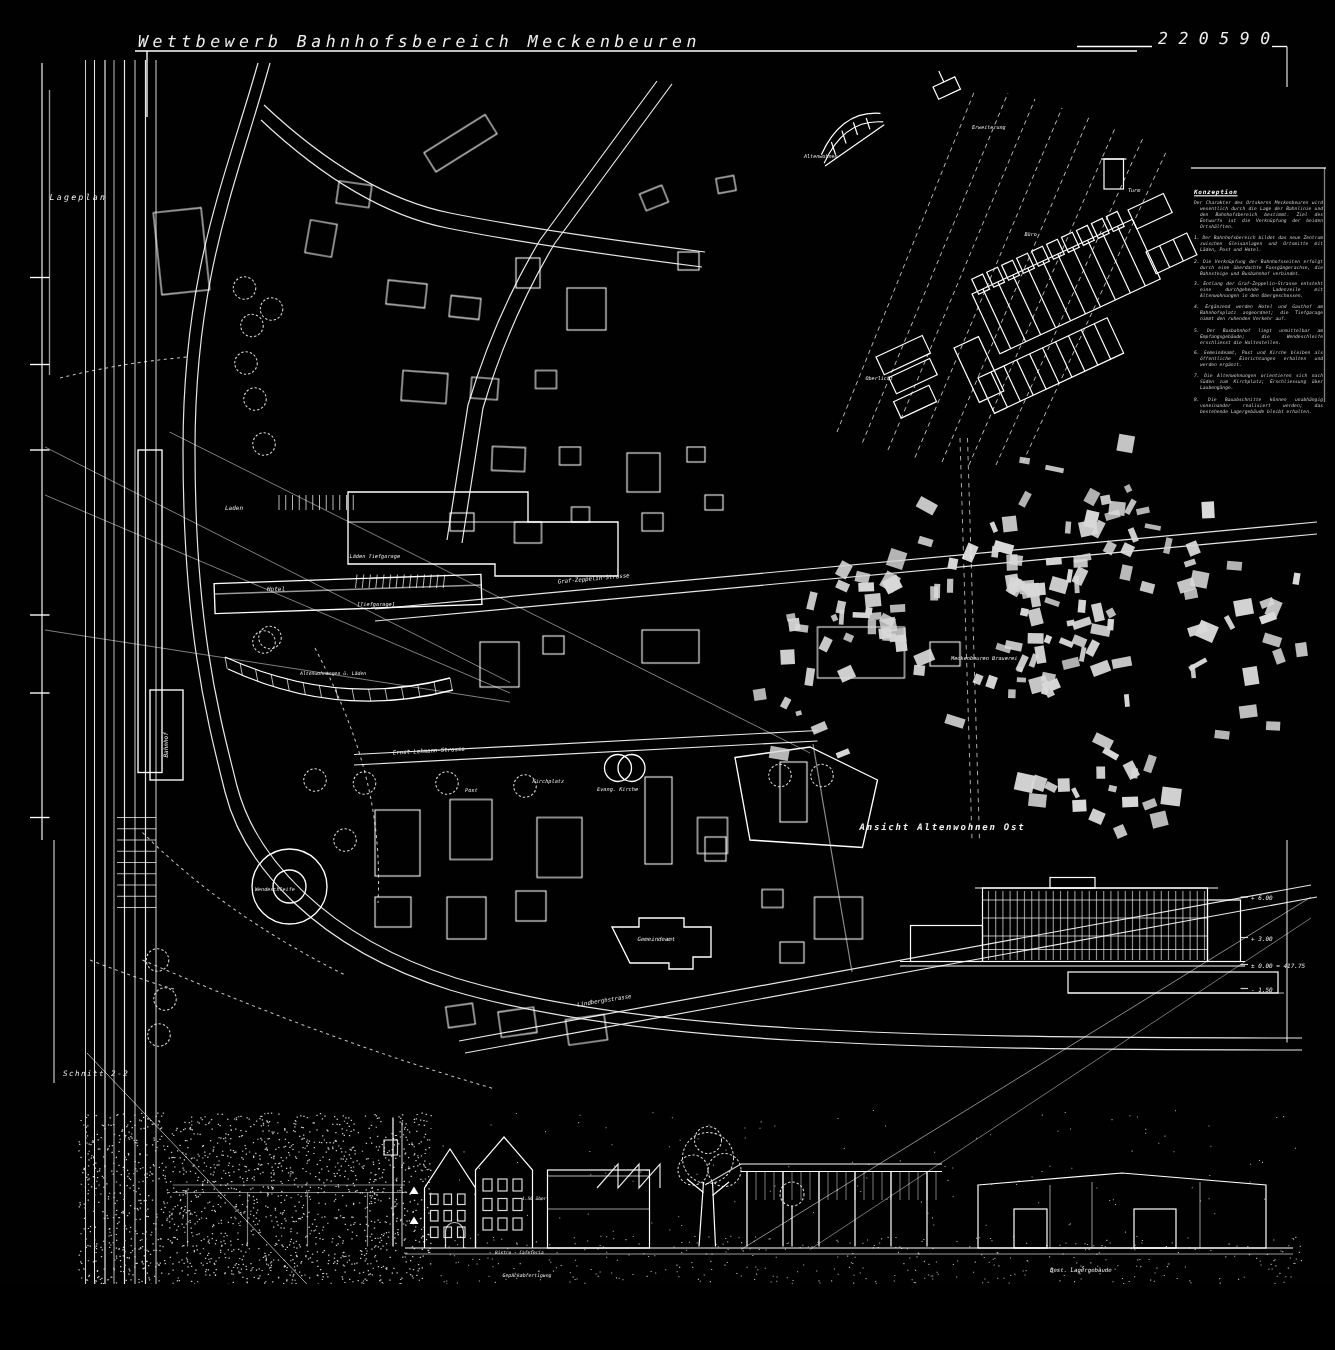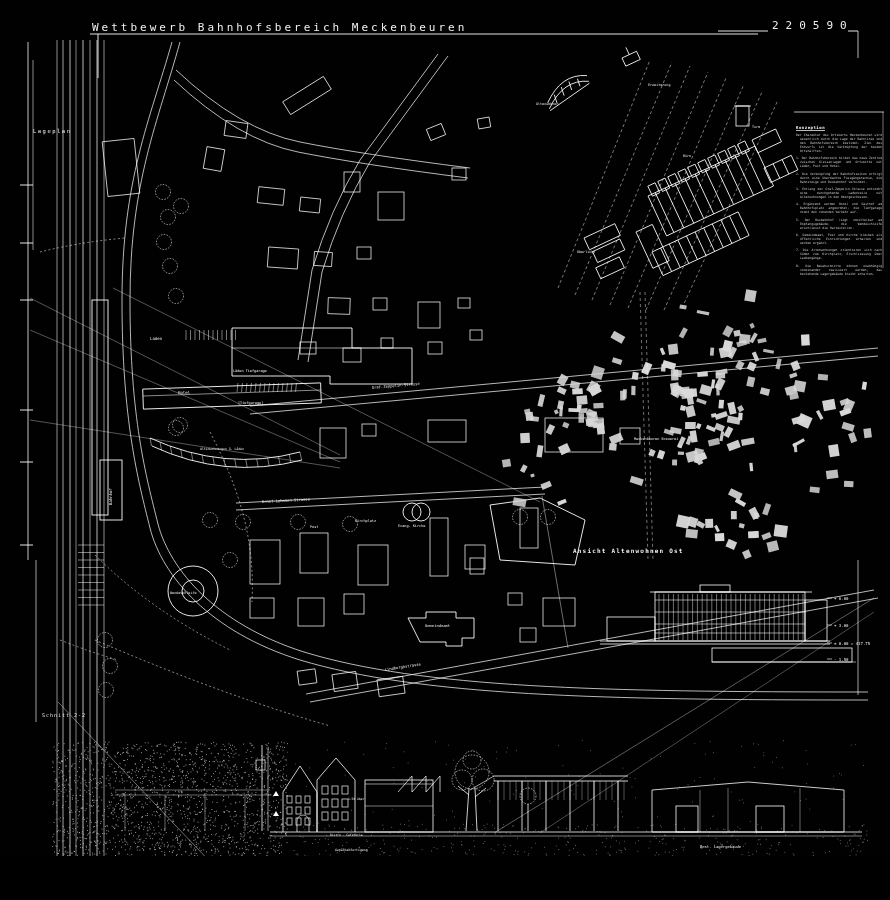--- a/index.html
+++ b/index.html
@@ -1,17 +1,17 @@
 <!DOCTYPE html>
 <html><head>
 <meta charset="utf-8">
 <style>
   html,body{margin:0;padding:0;background:#000;}
   .sheet{position:relative;width:890px;height:856px;background:#15803d;overflow:hidden;
-         font-family:"DejaVu Sans Mono","Liberation Mono",monospace;}
+         font-family:"DejaVu Sans Mono","Liberation Mono",monospace;font-style:italic;}
   svg text{fill:#efefef;font-family:"DejaVu Sans Mono","Liberation Mono",monospace;}
   .notes{position:absolute;left:796px;top:114px;width:86px;color:#c9c9c9;}
   .notes h4{margin:0 0 3px 0;font-size:4px;font-weight:bold;color:#fff;
             border-bottom:0.5px solid #bbb;display:inline-block;letter-spacing:0.5px;}
   .notes p{margin:0 0 3.5px 0;font-size:3.1px;line-height:1.28;
            padding-left:4px;text-indent:-4px;text-align:justify;}
 </style>
 </head>
 <body>
 

